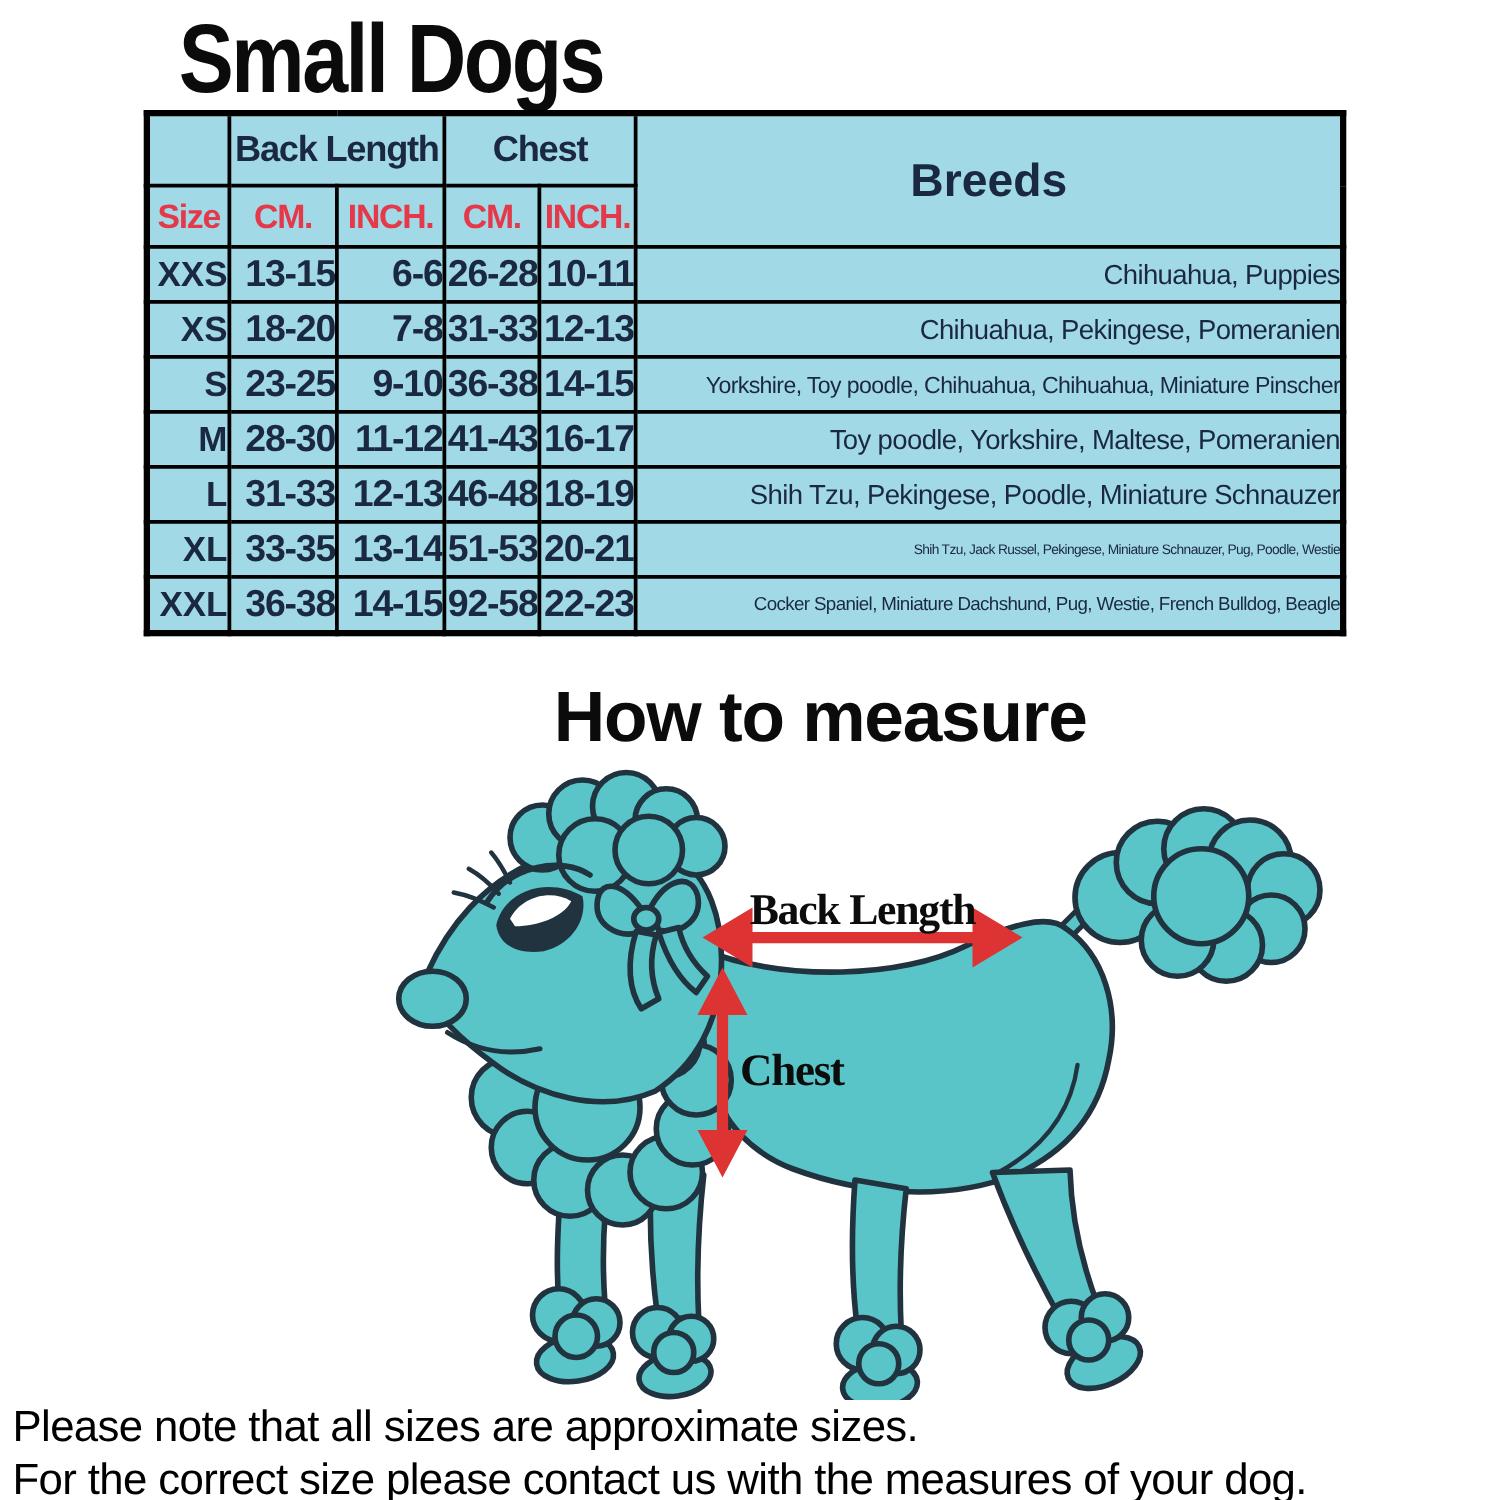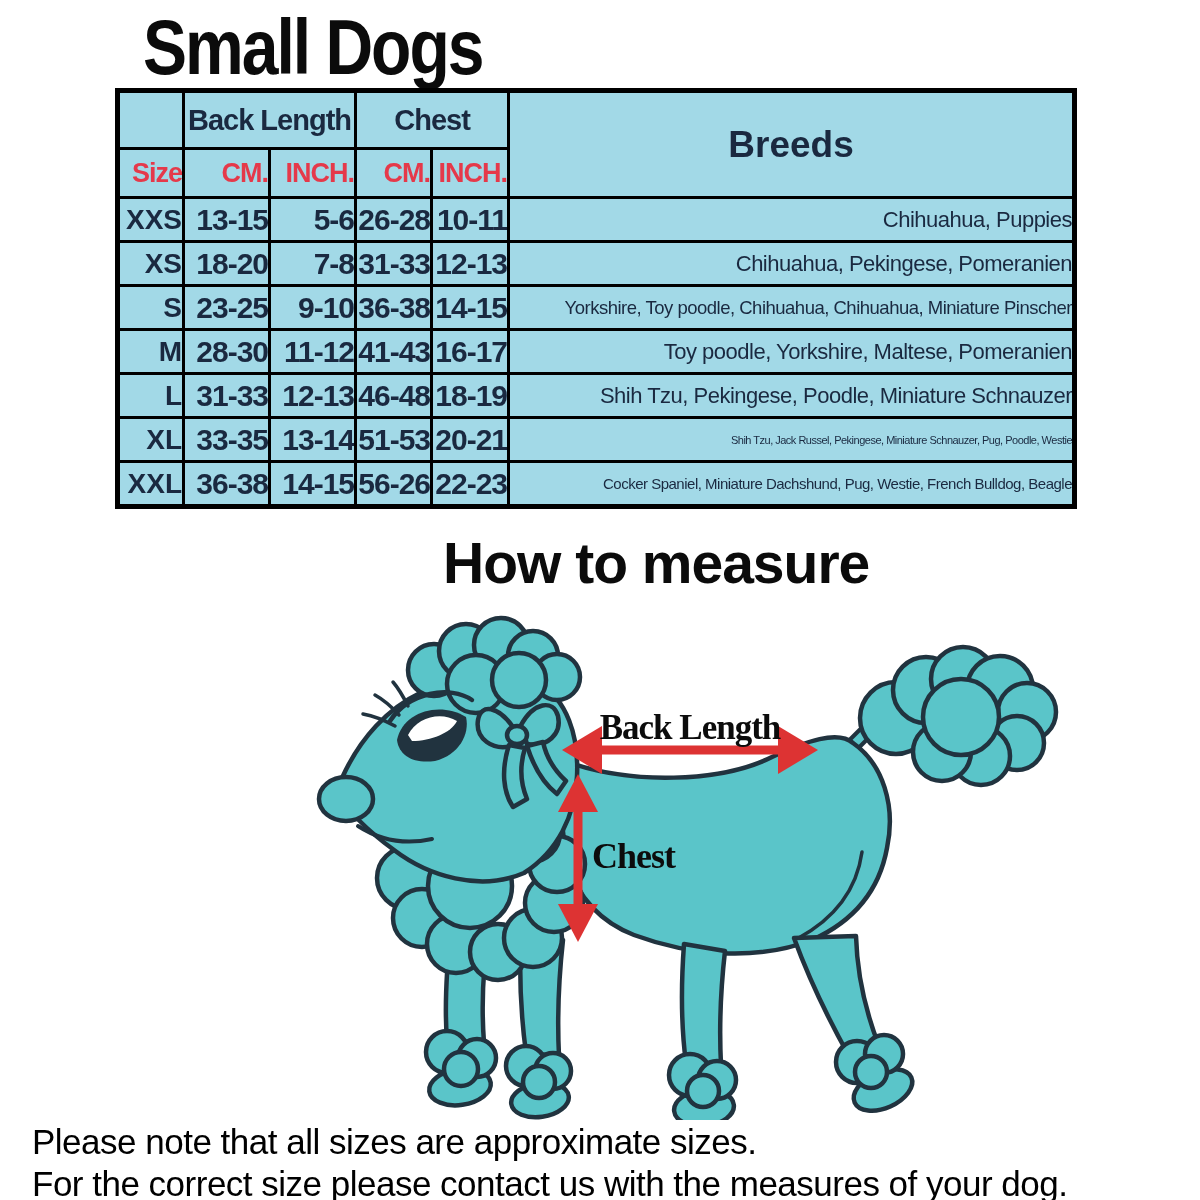--- a/index.html
+++ b/index.html
@@ -19,48 +19,48 @@
   table.size-table{
     position:absolute;left:115px;top:88px;width:962px;
     border-collapse:collapse;table-layout:fixed;
     background:var(--table-bg);border:5px solid #000;
   }
   table.size-table th,table.size-table td{
     border:3px solid #000;padding:0;text-align:center;vertical-align:middle;
     overflow:hidden;
   }
   tr.h-row1 th{height:54px;}
-  tr.h-row2 th{height:46px;text-align:right;}
+  tr.h-row2 th{height:46px;}
   tr.d-row td{height:41px;text-align:right;}
   .h-group{font-size:29px;font-weight:bold;color:var(--navy-text);letter-spacing:-1px;}
   .h-sub{font-size:27px;font-weight:bold;color:var(--red-text);letter-spacing:-1px;}
   .h-breeds{font-size:37px;font-weight:bold;color:var(--navy-text);margin-left:12px;}
   .c-size{font-size:28px;font-weight:bold;color:var(--navy-text);}
   .c-num{font-size:30px;font-weight:bold;color:var(--navy-text);letter-spacing:-1px;}
   .c-breeds{
     font-size:22px;font-weight:normal;color:var(--navy-text);
     text-align:left;padding-left:7px;white-space:nowrap;letter-spacing:-0.5px;
   }
   .howto-heading{
-    position:absolute;left:443px;top:530px;font-size:57px;font-weight:bold;
+    position:absolute;left:443px;top:541px;font-size:57px;font-weight:bold;
     color:#0b0b0b;letter-spacing:-1px;white-space:nowrap;
   }
   .dog-svg{position:absolute;left:300px;top:600px;}
   .dog{fill:var(--dog-fill);stroke:var(--dog-outline);stroke-width:4.5;
        stroke-linejoin:round;stroke-linecap:round;}
   .dog .line{fill:none;}
   .dog .dark{fill:var(--dog-outline);stroke:none;}
   .dog .white{fill:#ffffff;stroke:none;}
   .arrow{fill:var(--arrow-red);stroke:none;}
   .arrow-line{stroke:var(--arrow-red);stroke-width:9;}
   .measure-label{
     font-family:"Liberation Serif",serif;font-weight:bold;fill:#0c0c0c;
     letter-spacing:-1px;
   }
-  .footer-note{position:absolute;left:32px;font-size:35px;color:#000;white-space:nowrap;letter-spacing:-0.5px;}
+  .footer-note{position:absolute;left:10px;font-size:35px;color:#000;white-space:nowrap;letter-spacing:-0.5px;}
   .footer-line1{top:1122px;}
   .footer-line2{top:1164px;}
 </style>
 </head>
 <body>
 
 <div class="page-title">Small Dogs</div>
 
 <table class="size-table">
   <colgroup>
@@ -83,21 +83,21 @@
       <th class="h-sub">CM.</th>
       <th class="h-sub">INCH.</th>
       <th class="h-sub">CM.</th>
       <th class="h-sub">INCH.</th>
     </tr>
   </thead>
   <tbody>
   <tr class="d-row">
     <td class="c-size">XXS</td>
     <td class="c-num c-bcm">13-15</td>
-    <td class="c-num c-binch">5-6</td>
+    <td class="c-num c-binch">6-6</td>
     <td class="c-num c-ccm">26-28</td>
     <td class="c-num c-cinch">10-11</td>
     <td class="c-breeds fit">Chihuahua, Puppies</td>
   </tr>
 
   <tr class="d-row">
     <td class="c-size">XS</td>
     <td class="c-num c-bcm">18-20</td>
     <td class="c-num c-binch">7-8</td>
     <td class="c-num c-ccm">31-33</td>
@@ -138,21 +138,21 @@
     <td class="c-num c-binch">13-14</td>
     <td class="c-num c-ccm">51-53</td>
     <td class="c-num c-cinch">20-21</td>
     <td class="c-breeds fit" style="font-size: 11px;">Shih Tzu, Jack Russel, Pekingese, Miniature Schnauzer, Pug, Poodle, Westie</td>
   </tr>
 
   <tr class="d-row">
     <td class="c-size">XXL</td>
     <td class="c-num c-bcm">36-38</td>
     <td class="c-num c-binch">14-15</td>
-    <td class="c-num c-ccm">56-26</td>
+    <td class="c-num c-ccm">92-58</td>
     <td class="c-num c-cinch">22-23</td>
     <td class="c-breeds fit" style="font-size: 15px;">Cocker Spaniel, Miniature Dachshund, Pug, Westie, French Bulldog, Beagle</td>
   </tr>
 </tbody>
 </table>
 
 <div class="howto-heading">How to measure</div>
 
 <svg class="dog-svg" width="780" height="520" viewBox="0 0 780 520" xmlns="http://www.w3.org/2000/svg">
   <g class="dog">

